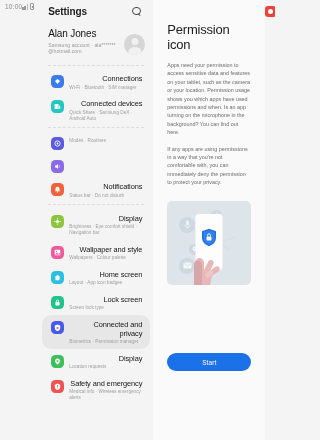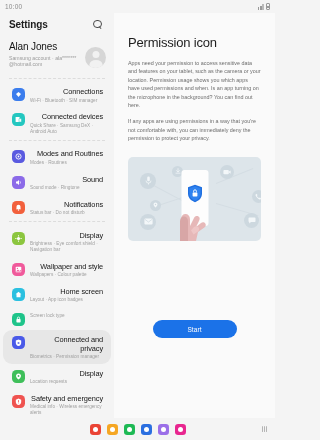--- a/index.html
+++ b/index.html
@@ -2,21 +2,21 @@
 <html><head>
 <meta charset="utf-8">
 <style>
   * { box-sizing: border-box; margin: 0; padding: 0; }
   html, body {
     width: 275px; height: 440px;
     font-family: "Liberation Sans", sans-serif;
     background: #f4f4f4;
     overflow: hidden;
   }
-  #root { width: 275px; height: 440px; position: relative; background: #f4f4f4; display: flex; flex-direction: column; }
+  #root { width: 275px; height: 440px; position: relative; background: #f4f4f4; display: flex; flex-direction: row; }
 
   
   .statusbar { height: 13px; flex: 0 0 13px; display: flex; align-items: center;
     justify-content: space-between; padding: 0 5px; background: #f4f4f4; }
   .status-time { font-size: 6.5px; color: #8b8b8b; letter-spacing: .2px; }
   .status-icons { display: flex; align-items: center; gap: 2px; }
   .sig { display: inline-block; width: 6px; height: 6px; position: relative; }
   .sig i { position: absolute; bottom: 0; width: 1.4px; background: #9a9a9a; display: block; }
   .sig i:nth-child(1){ left:0; height:2.5px;} .sig i:nth-child(2){ left:2.2px; height:4px;}
   .sig i:nth-child(3){ left:4.4px; height:6px; background:#b9b9b9;}
@@ -156,34 +156,29 @@
             </div>
             <div class="divider"></div>
             <div class="menu-item">
               <div class="mi-ico" style="background:#5a5ae0">
                 <svg width="7" height="7" viewBox="0 0 7 7">
                   <circle cx="3.5" cy="3.5" r="2.6" fill="none" stroke="#fff" stroke-width=".9"></circle>
                   <circle cx="3.5" cy="3.5" r=".9" fill="#fff"></circle>
                 </svg>
               </div>
               <div class="mi-text">
-                <div class="mi-title">Modes and Routines</div>
                 <div class="mi-sub">Modes · Routines</div>
               </div>
             </div>
             <div class="menu-item">
               <div class="mi-ico" style="background:#8b6ae8">
                 <svg width="7" height="7" viewBox="0 0 7 7">
                   <path d="M1 2.4h1.3L4 .9v5.2L2.3 4.6H1z" fill="#fff"></path>
                   <path d="M5 2.3a2 2 0 0 1 0 2.4" stroke="#fff" stroke-width=".7" fill="none"></path>
                 </svg>
-              </div>
-              <div class="mi-text">
-                <div class="mi-title">Sound</div>
-                <div class="mi-sub">Sound mode · Ringtone</div>
               </div>
             </div>
             <div class="menu-item">
               <div class="mi-ico" style="background:#f2603c">
                 <svg width="7" height="7" viewBox="0 0 7 7">
                   <path d="M3.5.8c1.2 0 2 .9 2 2v1.6l.6.9H.9l.6-.9V2.8c0-1.1.8-2 2-2z" fill="#fff"></path>
                   <circle cx="3.5" cy="6" r=".7" fill="#fff"></circle>
                 </svg>
               </div>
               <div class="mi-text">
@@ -231,20 +226,21 @@
               </div>
             </div>
             <div class="menu-item">
               <div class="mi-ico" style="background:#1fc48a">
                 <svg width="7" height="7" viewBox="0 0 7 7">
                   <rect x="1.4" y="3" width="4.2" height="3.4" rx=".7" fill="#fff"></rect>
                   <path d="M2.4 3V2.1a1.1 1.1 0 0 1 2.2 0V3" stroke="#fff" stroke-width=".8" fill="none"></path>
                 </svg>
               </div>
               <div class="mi-text">
+                <div class="mi-title">Lock screen</div>
                 <div class="mi-sub">Screen lock type</div>
               </div>
             </div>
             <div class="menu-item selected">
               <div class="mi-ico" style="background:#4a5ae8">
                 <svg width="7" height="7" viewBox="0 0 7 7">
                   <path d="M3.5.5 6.2 1.6v2.3c0 1.6-1.1 2.7-2.7 3.1C1.9 6.6.8 5.5.8 3.9V1.6z" fill="#fff"></path>
                   <rect x="2.6" y="3.2" width="1.8" height="1.6" rx=".3" fill="#4a5ae8"></rect>
                 </svg>
               </div>

